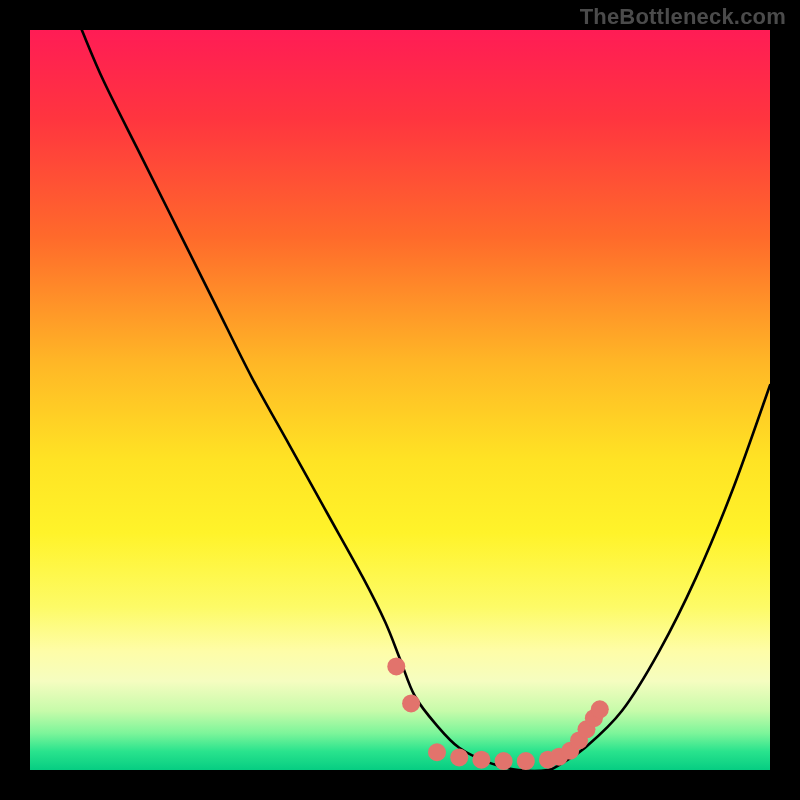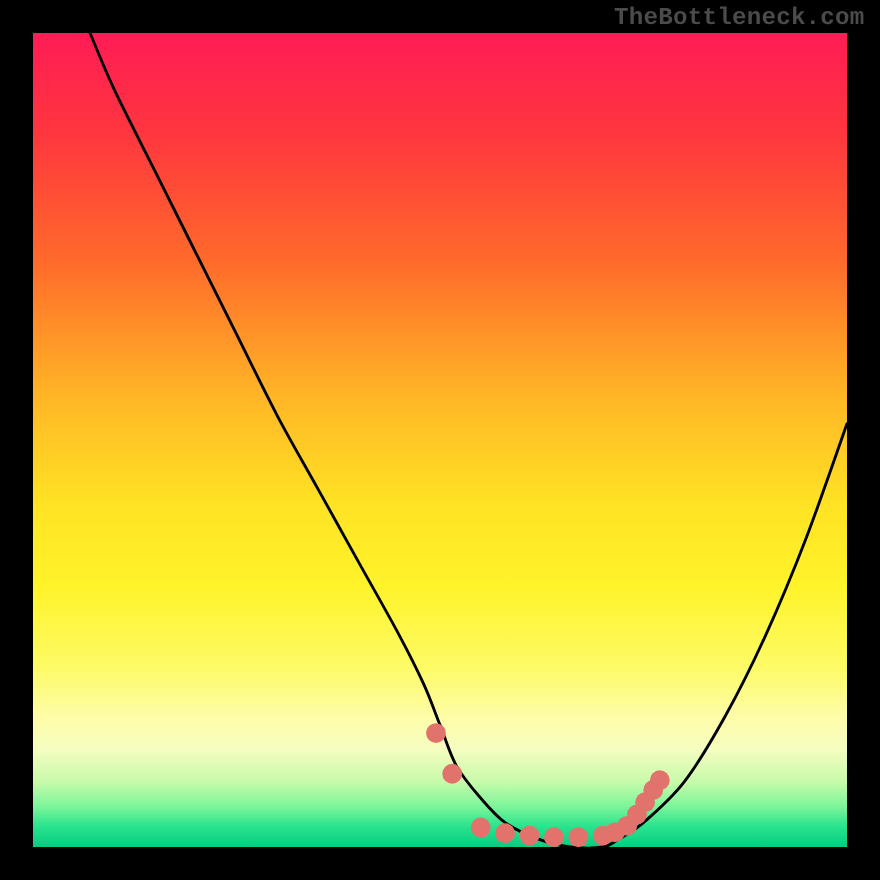--- a/index.html
+++ b/index.html
@@ -7,21 +7,21 @@
   .frame {
     position: relative;
     width: 800px;
     height: 800px;
     background: #000;
   }
   .watermark {
     position: absolute;
     top: 4px;
     right: 14px;
-    font-family: Liberation Mono, monospace;
+    font-family: Liberation Sans, sans-serif;
     font-size: 22px;
     font-weight: 600;
     color: #4b4b4b;
     letter-spacing: 0.2px;
     z-index: 5;
   }
   .plot {
     position: absolute;
     left: 30px;
     top: 30px;

